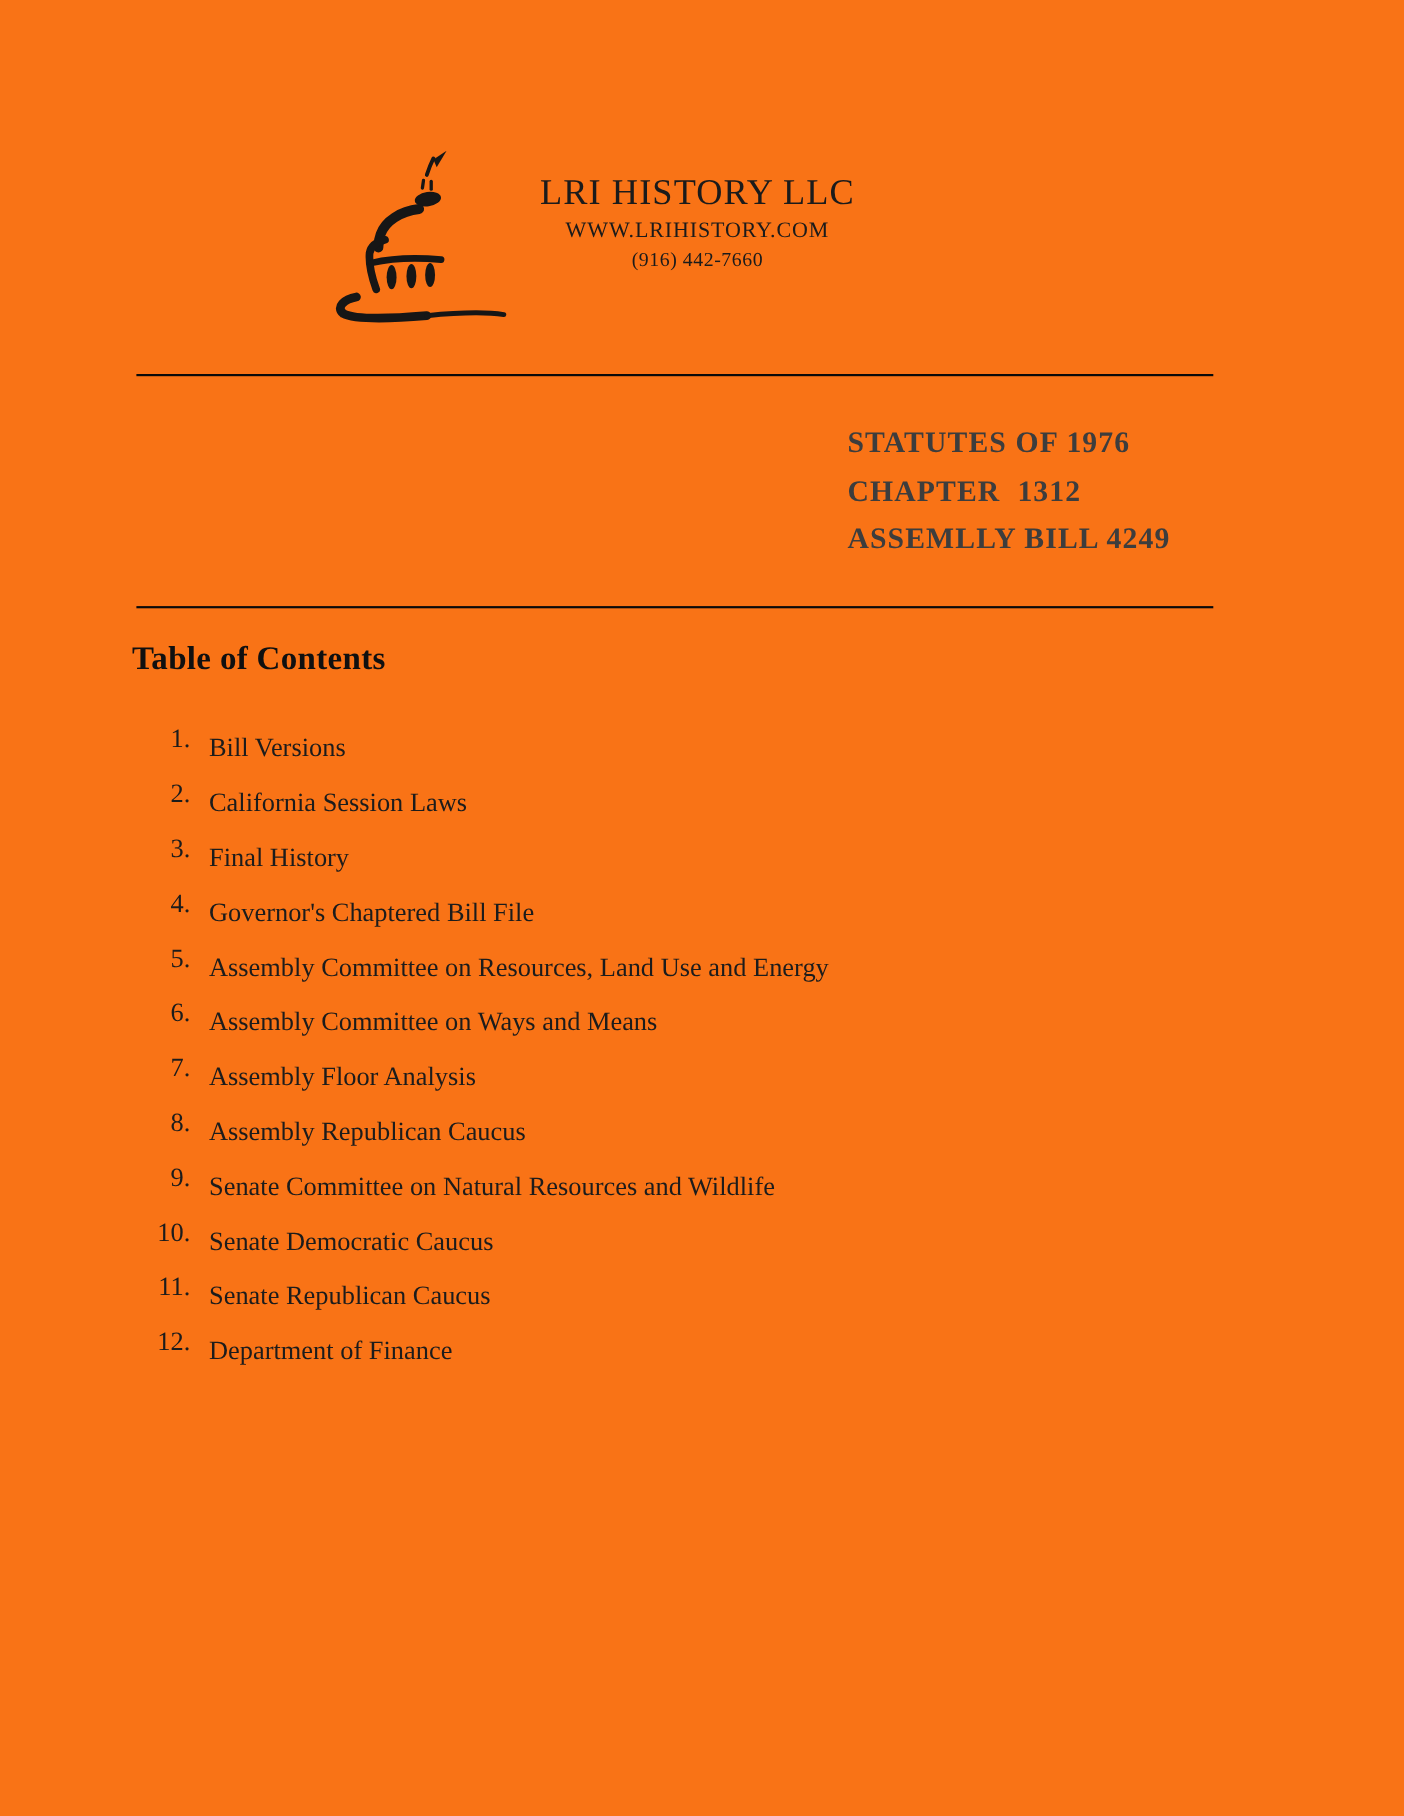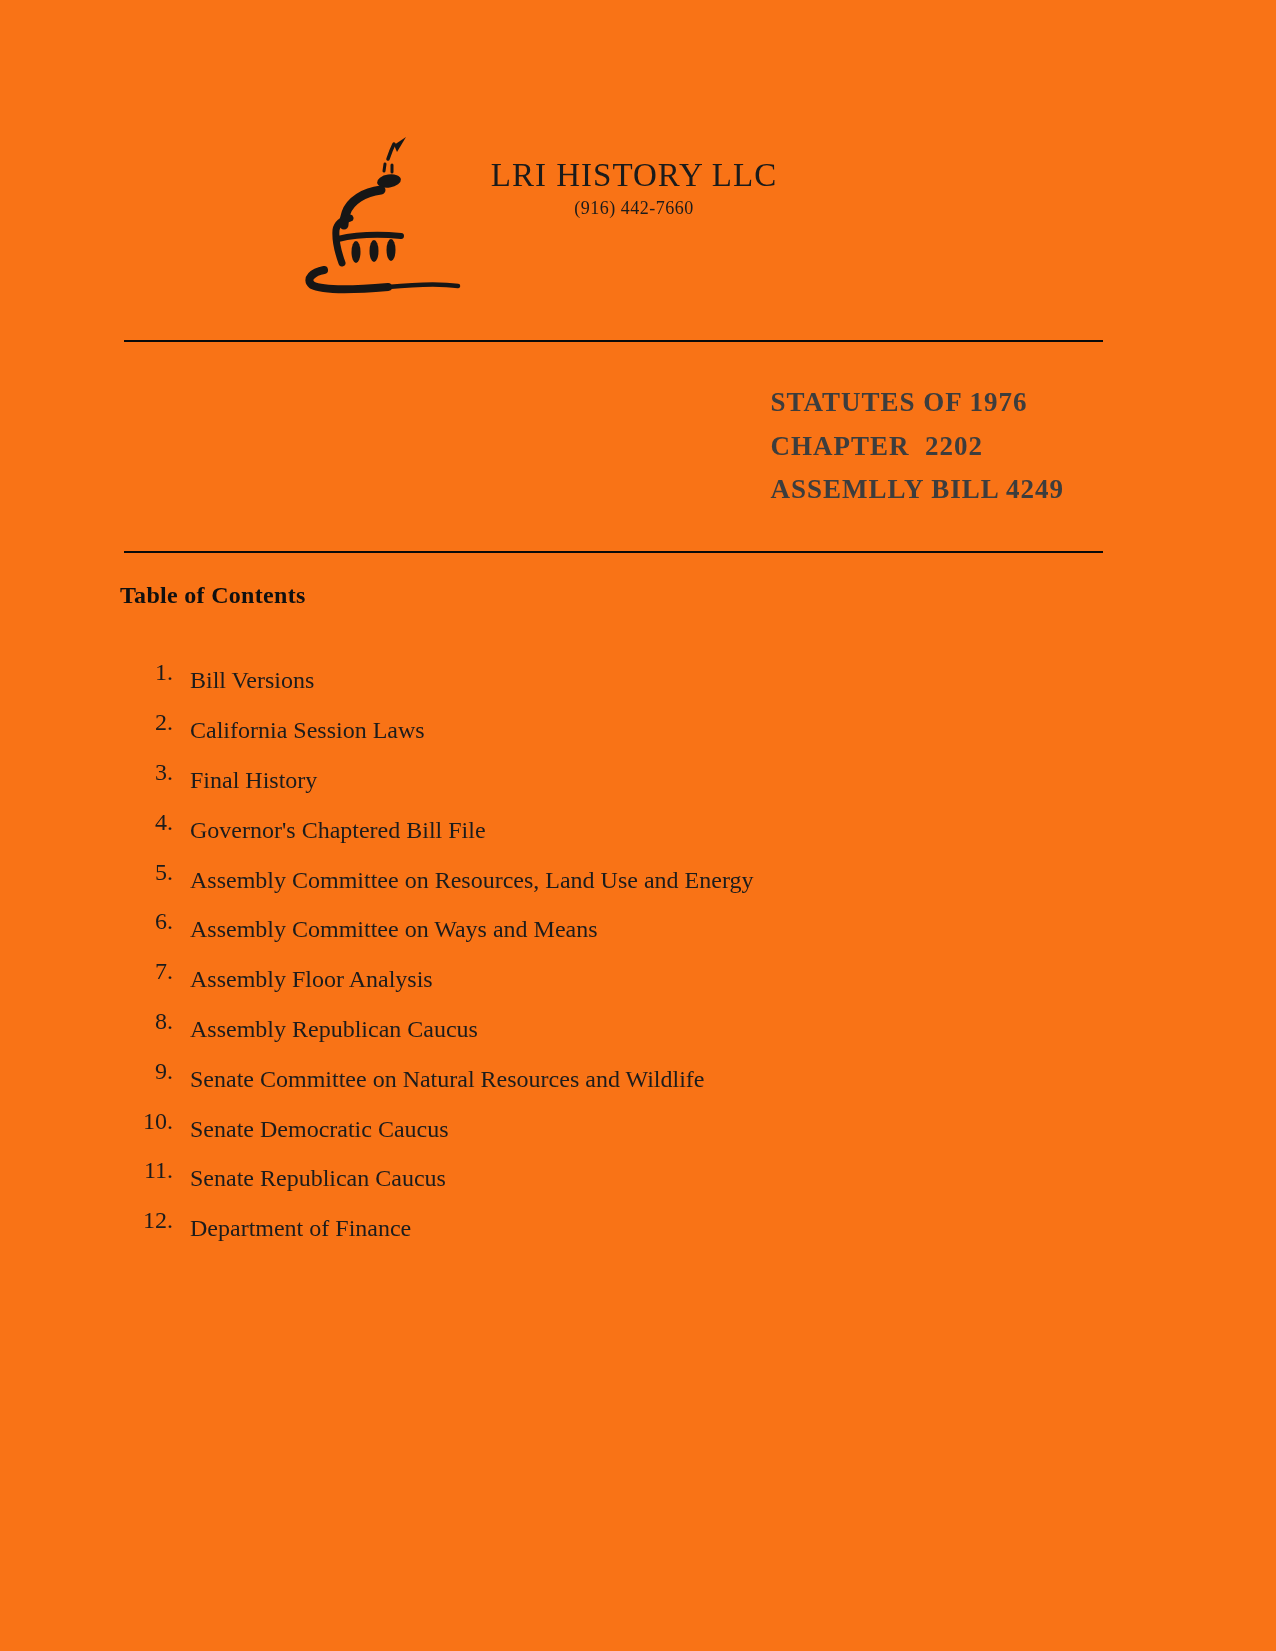--- a/index.html
+++ b/index.html
@@ -71,21 +71,21 @@
     letter-spacing: 1px;
     color: #3d3d3d;
   }
   .title-block div { white-space: pre; }
 
   
   .toc-heading {
     position: absolute;
     left: 120px;
     top: 582px;
-    font-size: 24px;
+    font-size: 30px;
     font-weight: bold;
     letter-spacing: 0.3px;
     color: #101010;
     text-align: right;
   }
   .toc-list {
     position: absolute;
     left: 120px;
     top: 648px;
   }
@@ -125,29 +125,30 @@
       <ellipse cx="63" cy="126" rx="4.5" ry="11" fill="#161616" stroke="none"></ellipse>
       <ellipse cx="81" cy="125" rx="4.5" ry="11" fill="#161616" stroke="none"></ellipse>
       <ellipse cx="98" cy="124" rx="4.5" ry="11" fill="#161616" stroke="none"></ellipse>
       <path d="M31,144 C20,146 12,153 19,159 C30,165 60,164 95,161" stroke-width="8"></path>
       <path d="M95,161 C125,158 152,158 165,160" stroke-width="4.5"></path>
     </g>
   </svg>
 
   <div class="header-text">
     <div class="company">LRI HISTORY LLC</div>
+    <div class="contact">WWW.LRIHISTORY.COM</div>
     <div class="phone">(916) 442-7660</div>
   </div>
 
   <div class="rule rule-top"></div>
   <div class="rule rule-bottom"></div>
 
   <div class="title-block">
     <div>STATUTES OF 1976</div>
-    <div>CHAPTER  2202</div>
+    <div>CHAPTER  1312</div>
     <div>ASSEMLLY BILL 4249</div>
   </div>
 
   <div class="toc-heading">Table of Contents</div>
 
   <div class="toc-list">
     <div class="toc-row">
       <span class="toc-num">1.</span>
       <span class="toc-label">Bill Versions</span>
     </div>

